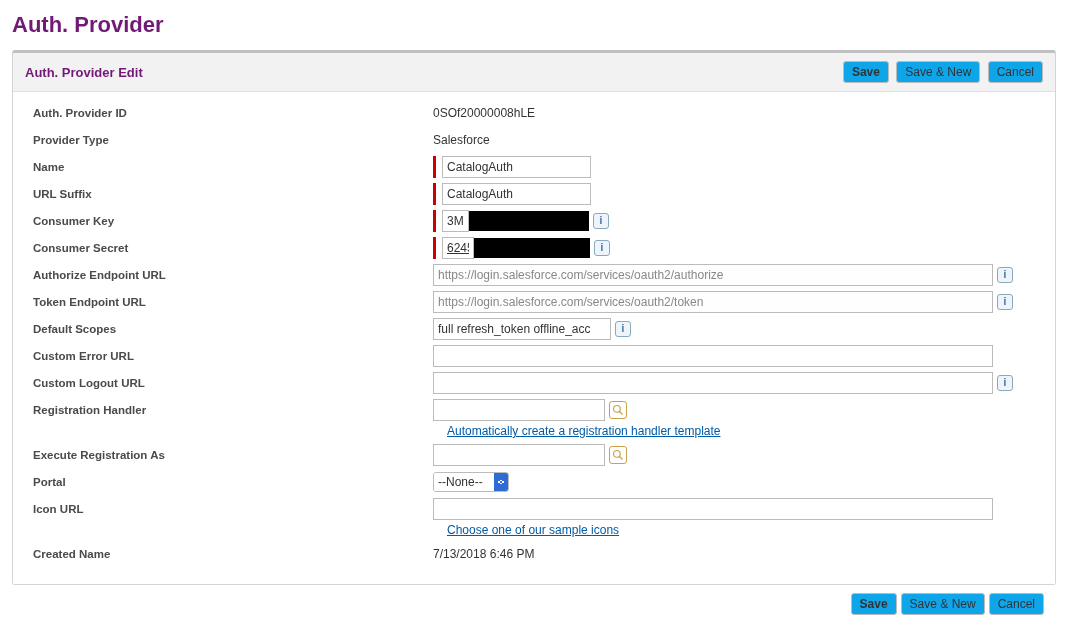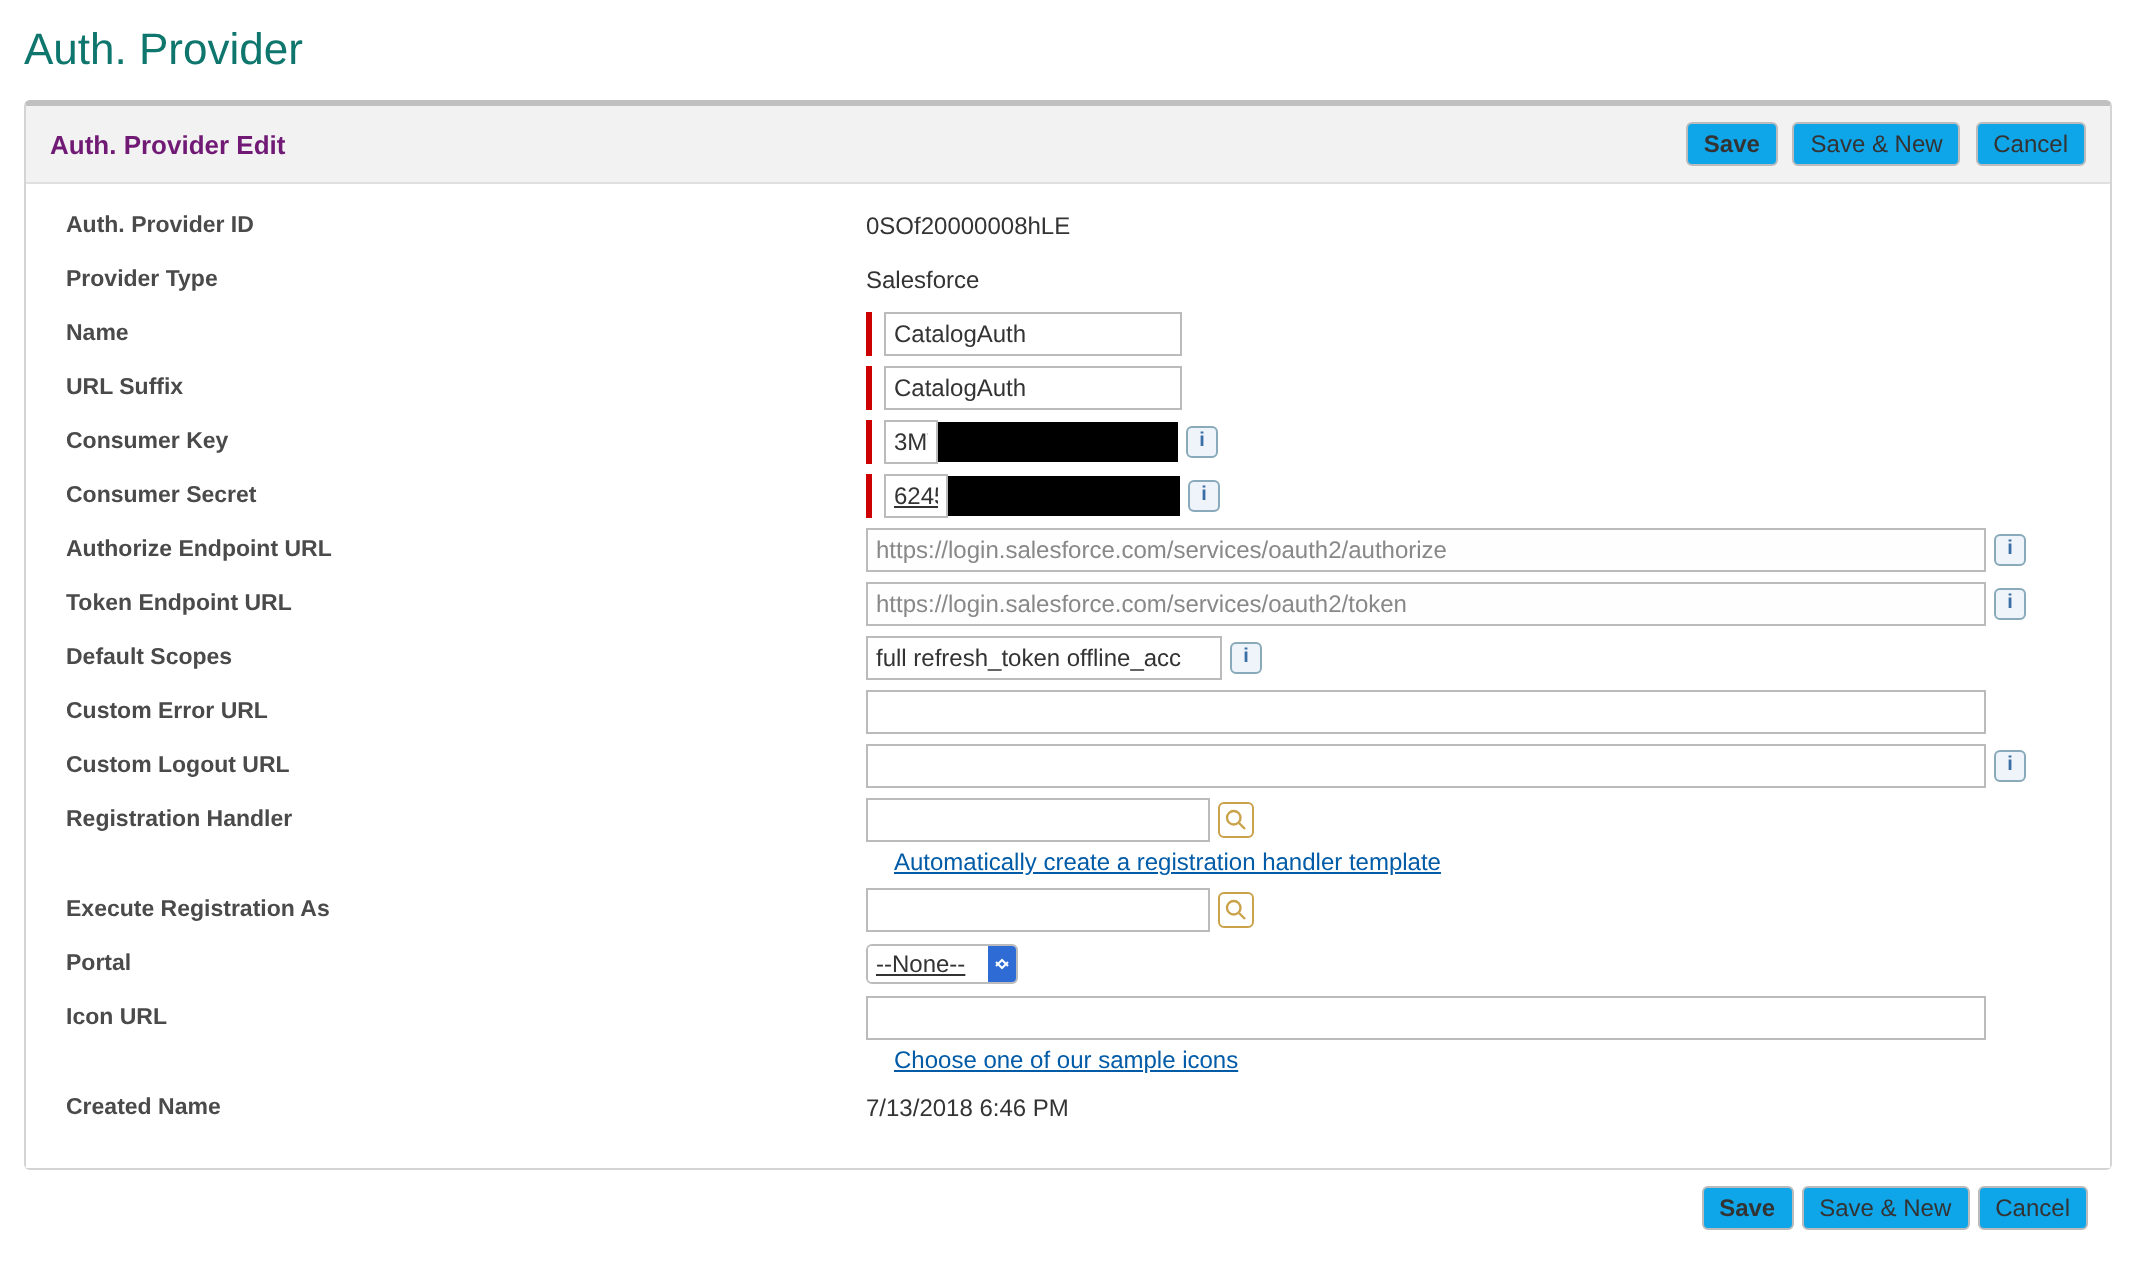--- a/index.html
+++ b/index.html
@@ -6,22 +6,22 @@
   body {
     margin: 0;
     padding: 8px 12px;
     font-family: Arial, Helvetica, sans-serif;
     font-size: 12px;
     color: #333;
     background: #fff;
   }
   .page-title {
     font-size: 22px;
-    font-weight: normal;
-    color: #0f766e;
+    font-weight: bold;
+    color: #701a75;
     margin: 4px 0 12px 0;
   }
   .panel {
     border: 1px solid #d4d4d4;
     border-top: 3px solid #c0c0c0;
     border-radius: 3px;
     background: #fafafa;
   }
   .panel-header {
     background: #f2f2f2;
@@ -135,21 +135,20 @@
     margin-left: 414px; 
     margin-top:-2px;
     margin-bottom:6px;
   }
   .select-wrap {
     display:inline-flex;
     align-items:flex-start;
     border:1px solid #bbb;
     border-radius:3px;
     overflow:hidden;
-    text-decoration:underline;
   }
   .select-wrap select {
     border:none;
     padding:2px 4px;
     appearance:none;
     background:#fff;
     min-width:60px;
   }
   .select-arrow {
     background:#2e6bd4;

